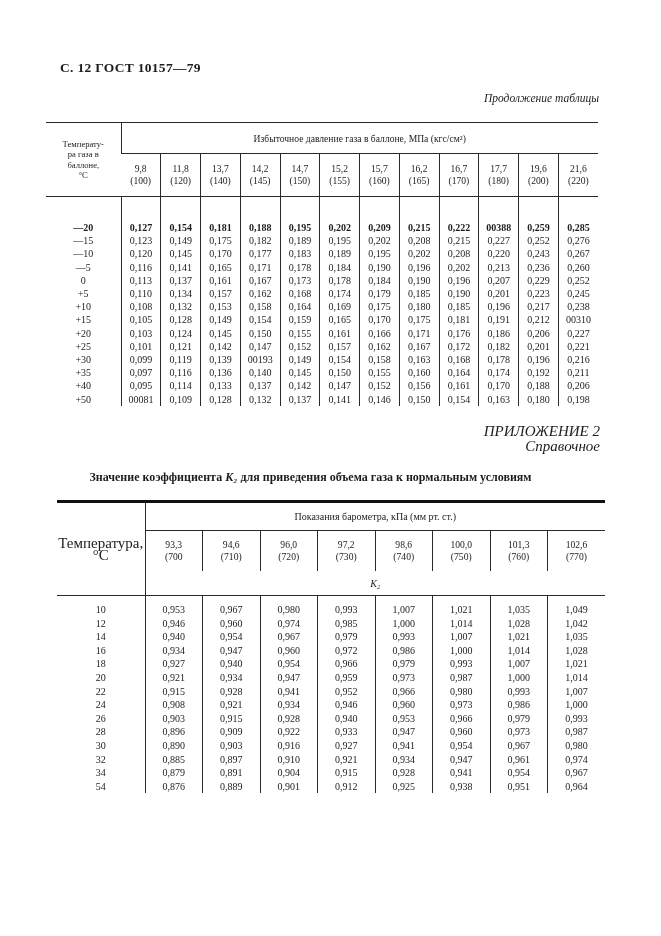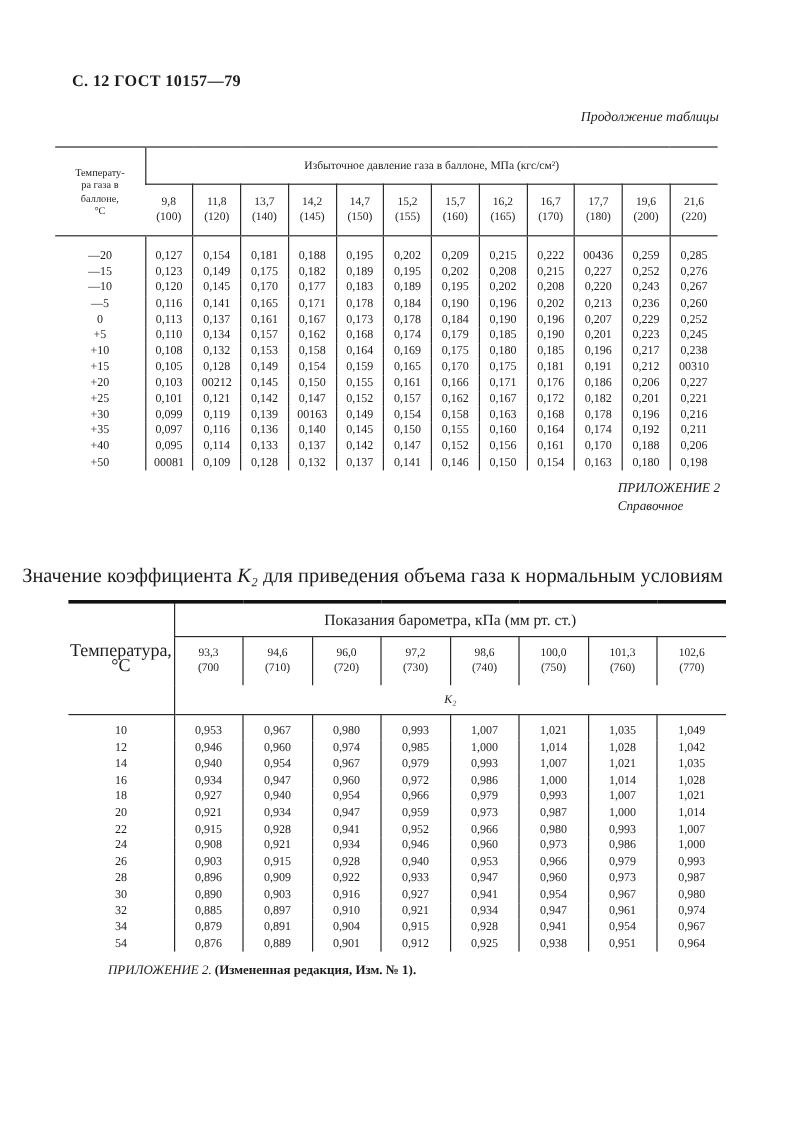--- a/index.html
+++ b/index.html
@@ -45,44 +45,44 @@
   }
   .t1 thead tr.cols th{
     border-left:1px solid var(--line);
     height:42px;font-size:9.6px;line-height:12px;
   }
   .t1 thead tr.cols th:first-child{border-left:none;}
   .t1 thead th{border-bottom:0;}
   .t1 thead tr:last-child th, .t1 thead .temp-head{border-bottom:1.5px solid var(--line);}
   .t1 tbody td{line-height:13.2px;font-size:10px;}
   .t1 tbody td.val{border-left:1px solid var(--line);}
-  .t1 tbody tr:first-child td{padding-top:10px;}
+  .t1 tbody tr:first-child td{padding-top:24px;font-weight:bold;}
 
   
   .appendix{
-    position:absolute;right:61px;top:400px;
-    text-align:left;font-style:italic;font-size:11px;line-height:15px;
+    position:absolute;right:61px;top:424px;
+    text-align:right;font-style:italic;font-size:15px;line-height:15px;
   }
   .t2-title{
     position:absolute;left:0;top:470px;width:621px;
-    text-align:center;font-weight:normal;font-size:17px;
+    text-align:center;font-weight:bold;font-size:12px;
   }
   .t2-title .k{font-style:italic;}
 
   
   .t2-wrap{position:absolute;left:57px;top:500px;width:548px;}
   .t2{border-top:3px solid #111;font-size:10px;}
   .t2 col.c-temp{width:88px;}
   .t2 .temp-head{
     font-size:15px;line-height:12px;white-space:pre-line;vertical-align:middle;
   }
   .t2 .span-head{
     border-left:1px solid var(--line);
     border-bottom:1px solid var(--line);
-    height:27px;font-size:13px;
+    height:27px;font-size:10px;
   }
   .t2 thead tr.cols th{
     border-left:1px solid var(--line);
     height:40px;font-size:9.6px;line-height:12px;
   }
   .t2 .k-row th{
     border-left:1px solid var(--line);
     height:24px;font-style:italic;font-size:10px;
   }
   .t2 thead tr:last-child th, .t2 thead .temp-head{border-bottom:1.5px solid var(--line);}
@@ -185,21 +185,21 @@
           <td class="temp">—20</td>
           <td class="val">0,127</td>
           <td class="val">0,154</td>
           <td class="val">0,181</td>
           <td class="val">0,188</td>
           <td class="val">0,195</td>
           <td class="val">0,202</td>
           <td class="val">0,209</td>
           <td class="val">0,215</td>
           <td class="val">0,222</td>
-          <td class="val">00436</td>
+          <td class="val">00388</td>
           <td class="val">0,259</td>
           <td class="val">0,285</td>
         </tr>
         <tr>
           <td class="temp">—15</td>
           <td class="val">0,123</td>
           <td class="val">0,149</td>
           <td class="val">0,175</td>
           <td class="val">0,182</td>
           <td class="val">0,189</td>
@@ -297,21 +297,21 @@
           <td class="val">0,170</td>
           <td class="val">0,175</td>
           <td class="val">0,181</td>
           <td class="val">0,191</td>
           <td class="val">0,212</td>
           <td class="val">00310</td>
         </tr>
         <tr>
           <td class="temp">+20</td>
           <td class="val">0,103</td>
-          <td class="val">00212</td>
+          <td class="val">0,124</td>
           <td class="val">0,145</td>
           <td class="val">0,150</td>
           <td class="val">0,155</td>
           <td class="val">0,161</td>
           <td class="val">0,166</td>
           <td class="val">0,171</td>
           <td class="val">0,176</td>
           <td class="val">0,186</td>
           <td class="val">0,206</td>
           <td class="val">0,227</td>
@@ -329,21 +329,21 @@
           <td class="val">0,172</td>
           <td class="val">0,182</td>
           <td class="val">0,201</td>
           <td class="val">0,221</td>
         </tr>
         <tr>
           <td class="temp">+30</td>
           <td class="val">0,099</td>
           <td class="val">0,119</td>
           <td class="val">0,139</td>
-          <td class="val">00163</td>
+          <td class="val">00193</td>
           <td class="val">0,149</td>
           <td class="val">0,154</td>
           <td class="val">0,158</td>
           <td class="val">0,163</td>
           <td class="val">0,168</td>
           <td class="val">0,178</td>
           <td class="val">0,196</td>
           <td class="val">0,216</td>
         </tr>
         <tr>
@@ -612,14 +612,13 @@
           <td class="val">0,925</td>
           <td class="val">0,938</td>
           <td class="val">0,951</td>
           <td class="val">0,964</td>
         </tr>
       </tbody>
   </table>
 </div>
 
 <div class="footer">
-  <div><span class="em">ПРИЛОЖЕНИЕ 2.</span><span class="b"> (Измененная редакция, Изм. № 1).</span></div>
 </div>
 
 </body></html>

